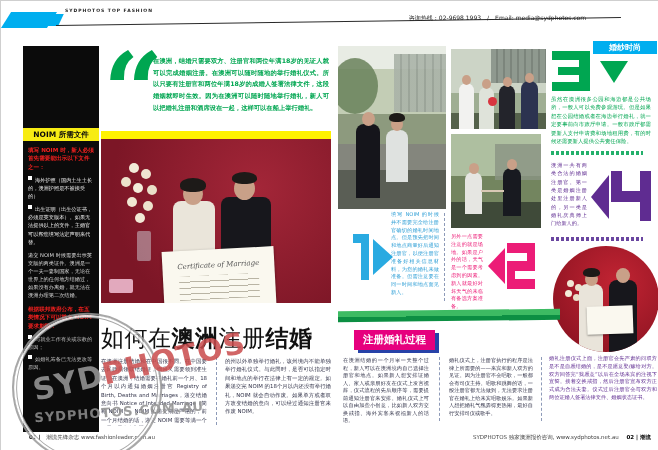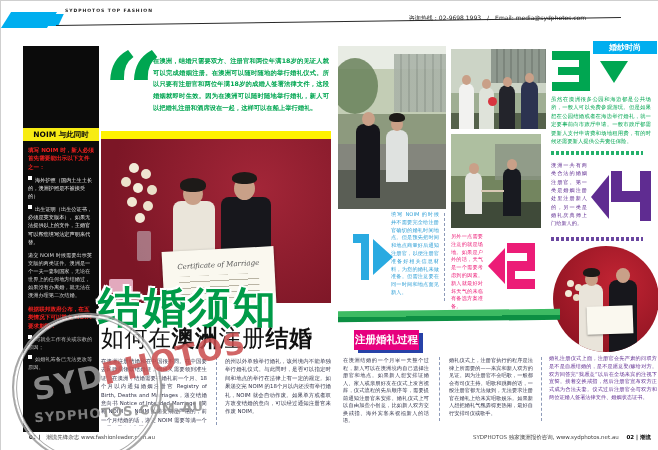--- a/index.html
+++ b/index.html
@@ -28,21 +28,21 @@
     <div class="abs" style="left:55px;top:24px;width:565px;height:1px;background:#2a2a2a;transform:rotate(-0.8deg);transform-origin:left center;"></div>
     <div class="abs" style="left:64px;top:7px;font-size:4.5px;letter-spacing:1px;color:#222;font-weight:bold;">SYDPHOTOS TOP FASHION</div>
     <div class="abs" style="left:350px;top:13px;width:235px;font-size:6px;color:#222;text-align:right;">咨询热线：02-9698 1993　/　Email: media@sydphotos.com</div>
     <div class="abs" style="left:592px;top:10px;width:64px;height:13px;background:#00aeef;color:#fff;font-size:8px;font-weight:bold;text-align:center;line-height:13px;margin-top:30px;">
       <span>婚纱时尚</span>
     </div>
   </div>
 
   <div class="abs" style="left:22px;top:45px;width:76px;height:386px;background:#0b0b0b;">
     <div class="abs" style="left:0;top:82px;width:76px;height:13px;background:#f7ec13;color:#0b0b0b;font-size:7.5px;font-weight:900;text-align:center;line-height:13px;">
-      <span>NOIM 与此同时</span>
+      <span>NOIM 所需文件</span>
     </div>
     <div class="abs" style="left:5px;top:100px;width:66px;height:280px;overflow:hidden;">
       <div style="color:#f5201f;font-size:5.6px;font-weight:bold;line-height:1.5;margin-bottom:5px;">填写 NOIM 时，新人必须首先需要能出示以下文件之一：</div>
       <div style="color:#ededed;font-size:5.2px;line-height:1.55;margin-bottom:5px;"><i class="bullet-sq"></i><span>海外护照（国内土生土长的，澳洲护照是不被接受的）</span></div>
       <div style="color:#ededed;font-size:5.2px;line-height:1.55;margin-bottom:5px;"><i class="bullet-sq"></i><span>出生证明（出生公证书，必须是英文版本）。如果无法提供以上的文件，主婚官可以帮您填写法定声明来代替。</span></div>
       <div style="color:#dcdcdc;font-size:5.2px;line-height:1.55;margin-bottom:6px;">递交 NOIM 时候需要出示英文版的两类证件。澳洲是一个一夫一妻制国家，无论在世界上的任何地方结婚过，如果没有办离婚，就无法在澳洲办理第二次结婚。</div>
       <div style="color:#f5201f;font-size:5.6px;font-weight:bold;line-height:1.5;margin-bottom:5px;">根据联邦政府公布，在五类情况下可以豁免 NOIM 要求期限：</div>
       <div style="color:#bdbdbd;font-size:5.2px;line-height:1.55;margin-bottom:4px;"><i class="bullet-sq"></i><span>与就业工作有关或宗教的原因；</span></div>
       <div style="color:#bdbdbd;font-size:5.2px;line-height:1.55;"><i class="bullet-sq"></i><span>如婚礼筹备已无法更改等原因。</span></div>
     </div>
@@ -62,21 +62,20 @@
     <div class="hair" style="left:79px;top:39px;width:26px;height:14px;"></div>
     <div class="fig" style="left:120px;top:58px;width:50px;height:106px;background:#17171c;"></div>
     <div class="head" style="left:133px;top:38px;width:21px;height:23px;"></div>
     <div class="hair" style="left:131px;top:33px;width:25px;height:12px;"></div>
     <div class="abs" style="left:62px;top:110px;width:112px;height:58px;background:#faf8ef;transform:rotate(-3deg);box-shadow:0 1px 3px rgba(0,0,0,0.4);text-align:center;">
       <div style="font-family:'DejaVu Serif',serif;font-style:italic;font-size:7px;color:#555;margin-top:12px;">Certificate of Marriage</div>
       <div style="margin:6px auto 0;width:80px;height:24px;background:repeating-linear-gradient(#faf8ef 0 5px,#b9b4a4 5px 6px);"></div>
     </div>
   </div>
 
-  <div class="abs" style="left:97px;top:278px;font-size:43px;font-weight:900;color:#009b48;letter-spacing:2px;z-index:6;text-shadow:2px 0 0 #fff,-2px 0 0 #fff,0 2px 0 #fff,0 -2px 0 #fff,2px 2px 0 #fff,-2px -2px 0 #fff;">结婚须知</div>
   <div class="abs" style="left:100px;top:322px;font-size:23px;color:#111;z-index:6;letter-spacing:0.5px;">
     <span>如何在</span><span style="font-weight:900;">澳洲</span><span>注册</span><span style="font-weight:900;">结婚</span>
   </div>
 
   <div class="abs col-text" style="left:100px;top:356px;width:106px;height:69px;">在澳洲注册结婚和在中国很不同。在中国要去民政局领取结婚证，而且又需要领到准生证。在澳洲，结婚需要在婚礼前一个月、18个月以内通知婚姻注册官 Registry of Birth, Deaths and Marriages，递交结婚意向书 Notice of Intended Marriage（简称 NOIM）。NOIM 的递交期是严格的，前一个月结婚的话，递交 NOIM 需要等满一个月零一天左右期限。</div>
   <div class="vdash" style="left:215px;top:356px;height:68px;"></div>
   <div class="abs col-text" style="left:224px;top:356px;width:106px;height:69px;">的州以外单独举行婚礼，该州境内不能单独举行婚礼仪式。与此同时，是否可以指定时间和地点的举行在法律上有一定的规定。如果递交完 NOIM 的18个月以内还没有举行婚礼，NOIM 就会自动作废。如果单方或者双方改变结婚的意向，可以经过通知注册官来作废 NOIM。</div>
 
   <div class="abs" style="left:28px;top:433px;font-size:5.5px;color:#444;">
     <span style="font-weight:900;color:#000;margin-right:4px;">01 |</span>
@@ -157,21 +156,21 @@
     <div class="fig" style="left:26px;top:38px;width:24px;height:68px;background:#e9e4da;"></div>
     <div class="head" style="left:32px;top:26px;width:13px;height:14px;"></div>
     <div class="hair" style="left:30px;top:22px;width:17px;height:9px;"></div>
     <div class="fig" style="left:56px;top:34px;width:28px;height:72px;background:#17171c;"></div>
     <div class="head" style="left:63px;top:22px;width:14px;height:15px;"></div>
     <div class="abs" style="left:34px;top:60px;width:46px;height:28px;background:#faf8ef;transform:rotate(-2deg);box-shadow:0 1px 2px rgba(0,0,0,0.4);"></div>
   </div>
 
   <div class="abs" style="left:337px;top:309px;width:222px;height:11px;background:linear-gradient(#3dbb63 0 55%,#0c8f43 55% 100%);transform:skewY(-0.6deg);"></div>
 
-  <div class="abs" style="left:353px;top:329px;background:#e6007e;color:#fff;font-size:10.5px;font-weight:900;padding:3px 1px;box-shadow:4px 3px 0 #2742a8;z-index:5;">
+  <div class="abs" style="left:353px;top:329px;background:#e6007e;color:#fff;font-size:10.5px;font-weight:900;padding:3px 9px;box-shadow:4px 3px 0 #2742a8;z-index:5;">
     <span>注册婚礼过程</span>
   </div>
   <div class="abs col-text" style="left:342px;top:356px;width:86px;height:66px;font-size:5.2px;line-height:1.45;">在澳洲结婚的一个月零一天整个过程，新人可以在澳洲境内自己选择注册官和地点。如果新人想安排证婚人、家人或亲朋好友在仪式上发言祝辞，仪式流程的先后顺序等，需要提前通知注册官来安排。婚礼仪式上可以自由加些小创意，比如新人双方交换戒指、海外宾客来祝福新人的话语。</div>
   <div class="vdash" style="left:438px;top:356px;height:64px;"></div>
   <div class="abs col-text" style="left:448px;top:356px;width:84px;height:66px;font-size:5.2px;line-height:1.45;">婚礼仪式上，注册官执行的程序是法律上所需要的——来宾和新人双方的见证。因为注册官不会唱歌，一般都会有司仪主持。唱歌和跳舞的话，一般注册官都无法做到，无法要求注册官在婚礼上给来宾唱歌娱乐。如果新人想把婚礼气氛弄得更热闹，最好自行安排司仪或歌手。</div>
   <div class="vdash" style="left:540px;top:356px;height:64px;"></div>
   <div class="abs" style="left:548px;top:354px;width:108px;height:68px;font-size:5.2px;line-height:1.5;color:#5f2c91;text-align:justify;overflow:hidden;">婚礼注册仪式上面，注册官会先严肃的问双方是不是自愿结婚的，是不是愿意娶/嫁给对方。双方回答完“我愿意”以后在全场来宾的注视下宣誓。接着交换戒指，然后注册官宣布双方正式成为合法夫妻。仪式过后注册官会与双方和两位证婚人签署法律文件、婚姻状态证书。</div>
 
   <div class="abs" style="left:400px;top:433px;width:250px;font-size:5.5px;color:#444;text-align:right;">
     <span>SYDPHOTOS 独家澳洲报价咨询, www.sydphotos.net.au</span>

